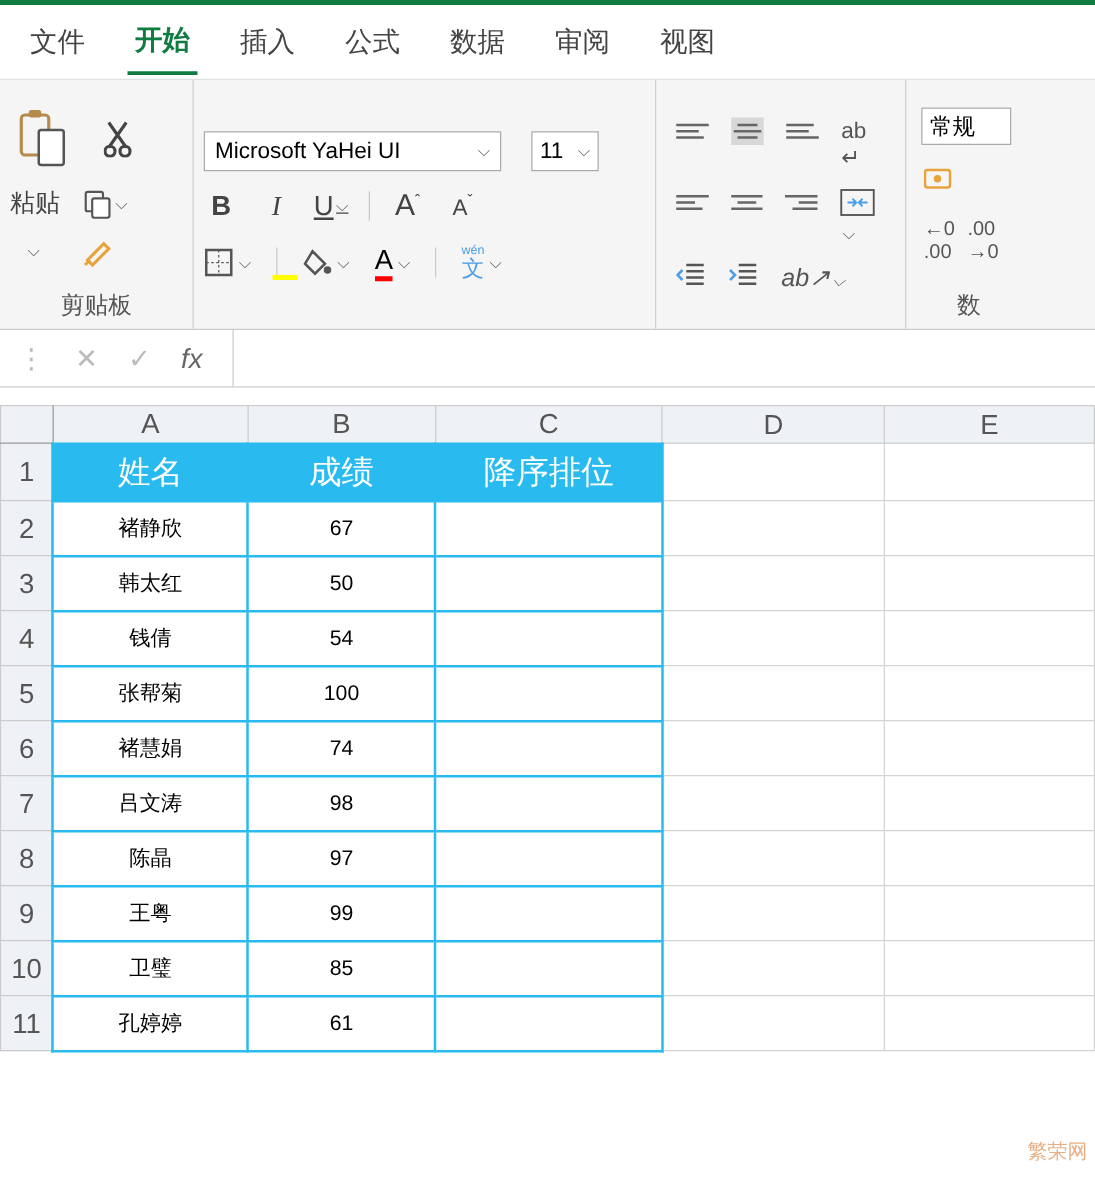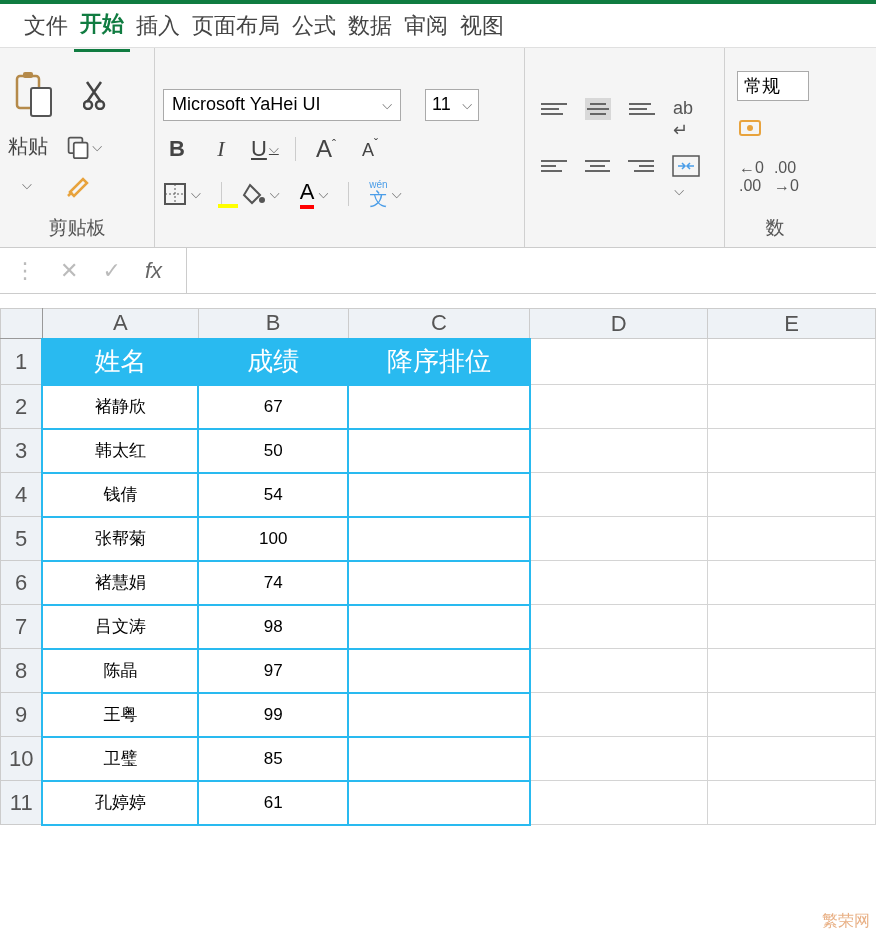--- a/index.html
+++ b/index.html
@@ -1,20 +1,20 @@
 <!DOCTYPE html>
 <html><head>
 <meta charset="utf-8">
 <style>
 * { box-sizing: border-box; margin: 0; padding: 0; font-family: "Microsoft YaHei", sans-serif; }
 body { background: #fff; width: 876px; height: 942px; overflow: hidden; position: relative; }
 
 .title-bar { height: 4px; background: #107c41; }
 
-.tabs { display: flex; align-items: center; height: 44px; background: #fff; border-bottom: 1px solid #e0e0e0; padding-left: 18px; }
+.tabs { display: flex; align-items: center; height: 60px; background: #fff; border-bottom: 1px solid #e0e0e0; padding-left: 18px; gap: 28px; }
 .tab { font-size: 22px; color: #444; padding: 10px 6px; cursor: pointer; }
 .tab.active { color: #107c41; font-weight: 600; border-bottom: 3px solid #107c41; }
 
 .ribbon { display: flex; background: #f5f5f5; border-bottom: 1px solid #ccc; height: 200px; }
 .group { border-right: 1px solid #d0d0d0; display: flex; flex-direction: column; justify-content: space-between; padding: 6px 8px 4px; }
 .group-label { text-align: center; font-size: 19px; color: #555; padding: 4px 0 2px; }
 .group-body { display: flex; flex-direction: column; gap: 6px; flex: 1; justify-content: center; }
 
 .clipboard { width: 155px; }
 .clip-row { display: flex; align-items: center; gap: 18px; }
@@ -64,21 +64,20 @@
 </style>
 </head>
 <body>
 
 <div class="title-bar"></div>
 
 <div class="tabs">
   <div class="tab">文件</div>
   <div class="tab active">开始</div>
   <div class="tab">插入</div>
-  <div class="tab">页面布局</div>
   <div class="tab">公式</div>
   <div class="tab">数据</div>
   <div class="tab">审阅</div>
   <div class="tab">视图</div>
 </div>
 
 <div class="ribbon">
 
   <div class="group clipboard">
     <div class="group-body">
@@ -216,20 +215,35 @@
             <span style="width:60%;margin-left:auto"></span>
             <span style="width:80%;margin-left:auto"></span>
           </div>
         <div style="cursor:pointer;">
           <svg width="28" height="22" viewBox="0 0 28 22">
               <rect x="1" y="1" width="26" height="20" fill="none" stroke="#555" stroke-width="1.5"></rect>
               <path d="M6 11 L12 11 M10 8 L13 11 L10 14 M22 11 L16 11 M18 8 L15 11 L18 14" stroke="#4a9de8" stroke-width="1.5" fill="none"></path>
             </svg>
           <span class="dd">⌵</span>
         </div>
+      </div>
+      <div class="align-row" style="margin-top:8px;">
+        <div style="cursor:pointer;">
+          <svg width="24" height="20" viewBox="0 0 24 20">
+              <path d="M8 2h14M8 7h14M8 12h14M8 17h14" stroke="#555" stroke-width="2"></path>
+              <path d="M5 6 L1 10 L5 14" stroke="#4a9de8" stroke-width="2" fill="none"></path>
+            </svg>
+        </div>
+        <div style="cursor:pointer;">
+          <svg width="24" height="20" viewBox="0 0 24 20">
+              <path d="M8 2h14M8 7h14M8 12h14M8 17h14" stroke="#555" stroke-width="2"></path>
+              <path d="M1 6 L5 10 L1 14" stroke="#4a9de8" stroke-width="2" fill="none"></path>
+            </svg>
+        </div>
+        <div style="cursor:pointer;font-size:20px;color:#555;font-style:italic;">ab↗<span class="dd">⌵</span></div>
       </div>
     </div>
   </div>
 
   <div class="group num-group">
     <div class="group-body">
       <div class="num-box">
         <span>常规</span>
       </div>
       <div style="display:flex;gap:10px;margin-top:10px;padding-left:6px;">

